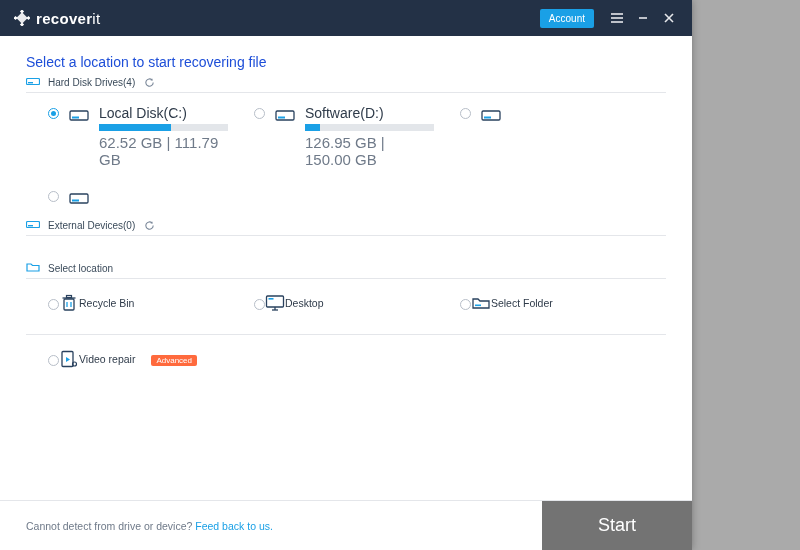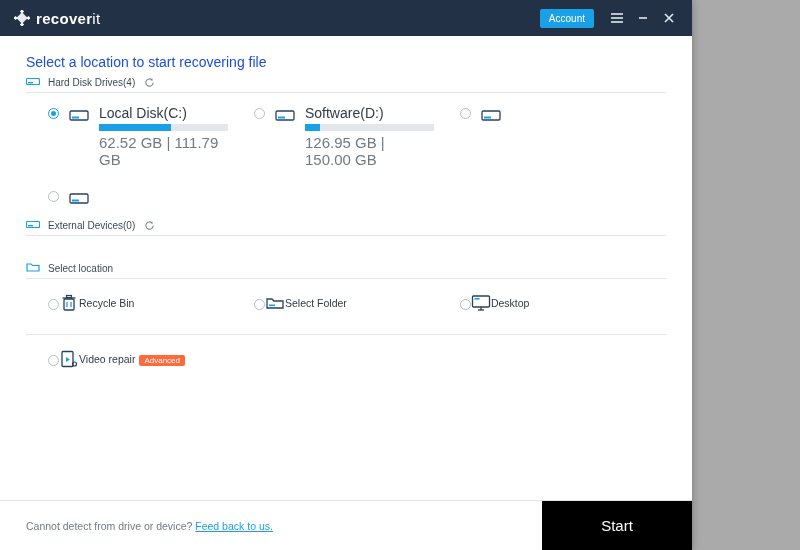--- a/index.html
+++ b/index.html
@@ -27,27 +27,27 @@
   .radio.selected { border-color: #1aa0e6; }
   .radio.selected::after { content: ""; width: 5px; height: 5px; background: #1aa0e6; border-radius: 50%; }
   .item-icon { width: 20px; height: 18px; display: inline-flex; align-items: center; justify-content: center; flex-shrink:0; margin-top:1px; }
   .item-icon svg { display: block; }
   .drive-main { display: flex; flex-direction: column; gap: 3px; flex: 1; padding-right: 18px; }
   .drive-name { font-size: 14px; color: #2f3b4a; }
   .loc-name { font-size: 10.5px; color: #2f3b4a; }
   .progress { height: 7px; background: #e3e6ea; width: 100%; position: relative; }
   .progress-fill { position: absolute; left: 0; top: 0; bottom: 0; background: #1aa0e6; }
   .drive-stats { font-size: 15px; color: #6f7a89; }
-  .badge { background: #ff6a3d; color: #fff; font-size: 8px; padding: 1px 5px; border-radius: 2px; margin-left: 4px; }
+  .badge { background: #ff6a3d; color: #fff; font-size: 8px; padding: 1px 5px; border-radius: 2px; margin-left: 16px; }
   .section-gap { height: 14px; }
   .footer { border-top: 1px solid #e4e6ea; height: 50px; display: flex; align-items: center; padding: 0 0 0 26px; }
   .footer-text { font-size: 10.5px; color: #6f7a89; }
-  .footer-text a { color: #1aa0e6; text-decoration: underline; cursor: pointer; }
+  .footer-text a { color: #1aa0e6; cursor: pointer; }
   .footer-spacer { flex: 1; }
-  .start-btn { background: #000000; color: #fff; border: none; height: 50px; width: 150px; font-size: 15px; cursor: pointer; text-align: center; }
+  .start-btn { background: #737373; color: #fff; border: none; height: 50px; width: 150px; font-size: 18px; cursor: pointer; text-align: center; }
 </style>
 </head>
 <body>
 
 <div class="window">
 
   <div class="titlebar">
     <div class="brand">
       <span class="brand-icon">
         <svg width="16" height="16" viewBox="0 0 16 16">
@@ -197,39 +197,39 @@
               <rect x="5.5" y="1.5" width="5" height="2" fill="none" stroke="#29415e" stroke-width="1.2"></rect>
               <line x1="6" y1="8" x2="6" y2="13" stroke="#1aa0e6" stroke-width="1.3"></line>
               <line x1="10" y1="8" x2="10" y2="13" stroke="#1aa0e6" stroke-width="1.3"></line>
             </svg>
           </span>
     <span class="loc-name">Recycle Bin</span>
         </div>
         <div class="loc-item">
     <span class="radio"></span>
     <span class="item-icon">
-            <svg width="20" height="16" viewBox="0 0 20 16">
-              <path d="M2 4 h5 l2 2 H18 V13 H2 Z" fill="none" stroke="#29415e" stroke-width="1.3"></path>
-              <rect x="4" y="9.5" width="6" height="1.6" fill="#1aa0e6"></rect>
-            </svg>
-          </span>
-    <span class="loc-name">Select Folder</span>
-        </div>
-        <div class="loc-item">
-    <span class="radio"></span>
-    <span class="item-icon">
             <svg width="20" height="18" viewBox="0 0 20 18">
               <rect x="1.5" y="2" width="17" height="11" rx="1" fill="none" stroke="#29415e" stroke-width="1.3"></rect>
               <rect x="3.5" y="4" width="5" height="1.6" fill="#1aa0e6"></rect>
               <line x1="7" y1="16" x2="13" y2="16" stroke="#29415e" stroke-width="1.3"></line>
               <line x1="10" y1="13" x2="10" y2="16" stroke="#29415e" stroke-width="1.3"></line>
             </svg>
           </span>
     <span class="loc-name">Desktop</span>
         </div>
+        <div class="loc-item">
+    <span class="radio"></span>
+    <span class="item-icon">
+            <svg width="20" height="16" viewBox="0 0 20 16">
+              <path d="M2 4 h5 l2 2 H18 V13 H2 Z" fill="none" stroke="#29415e" stroke-width="1.3"></path>
+              <rect x="4" y="9.5" width="6" height="1.6" fill="#1aa0e6"></rect>
+            </svg>
+          </span>
+    <span class="loc-name">Select Folder</span>
+        </div>
       </div>
     <div class="section-gap"></div>
 
     <hr class="section-rule">
     <div class="loc-grid" id="adv-grid">
         <div class="loc-item">
     <span class="radio"></span>
     <span class="item-icon">
             <svg width="18" height="18" viewBox="0 0 18 18">
               <rect x="2" y="1.5" width="11" height="15" rx="1" fill="none" stroke="#29415e" stroke-width="1.3"></rect>

